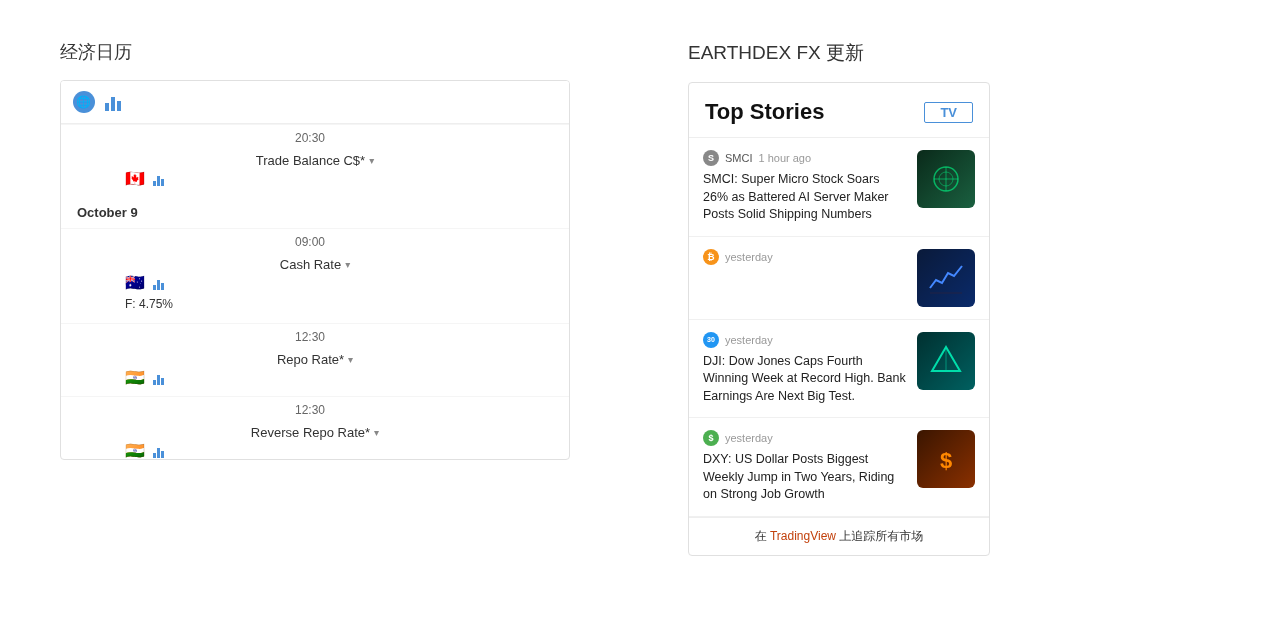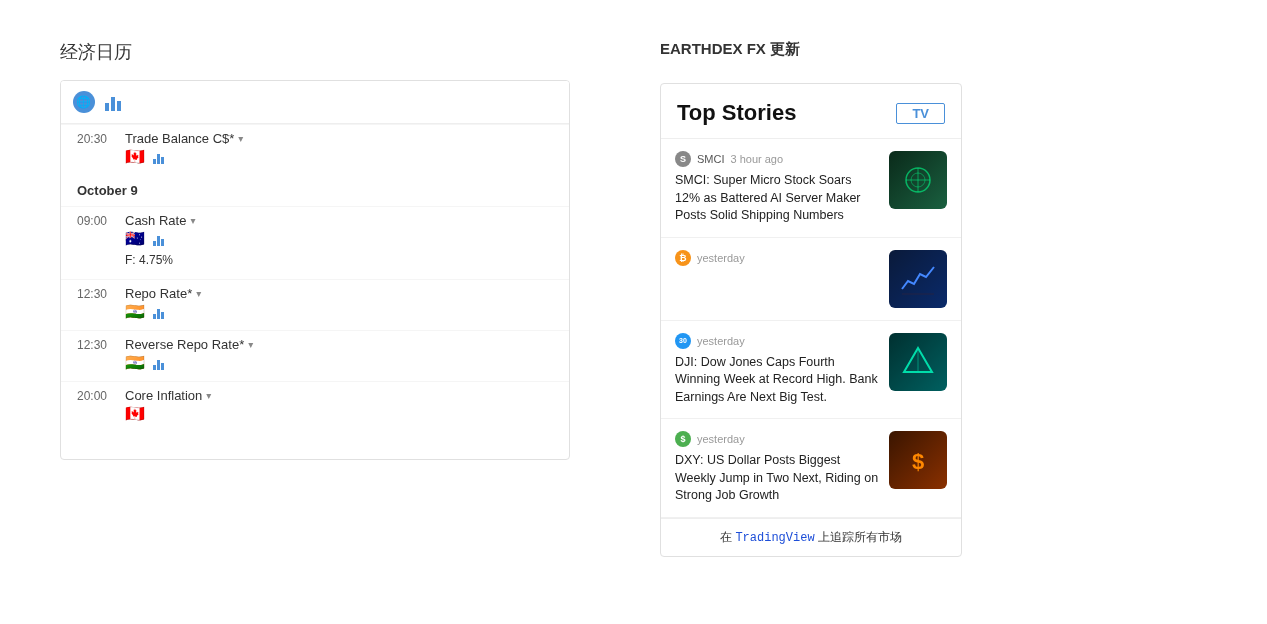--- a/index.html
+++ b/index.html
@@ -8,21 +8,21 @@
       background: #ffffff;
       color: #333;
       min-height: 624px;
       display: flex;
       align-items: flex-start;
       padding: 40px 60px;
     }
 
     .main-layout {
       display: flex;
-      gap: 80px;
+      gap: 108px;
       width: 100%;
       max-width: 1200px;
     }
 
     
     .left-panel {
       flex: 0 0 520px;
     }
 
     .section-title {
@@ -102,20 +102,21 @@
     .event-row {
       padding: 6px 16px;
       border-top: 1px solid #f5f5f5;
     }
 
     .event-time-row {
       display: flex;
       align-items: center;
       gap: 8px;
       margin-bottom: 3px;
+      flex-direction: column;
     }
 
     .event-time {
       font-size: 12px;
       color: #666;
       width: 40px;
       flex-shrink: 0;
     }
 
     .event-name {
@@ -170,24 +171,24 @@
 
     .event-values .forecast { color: #333; }
     .event-values .previous { color: #333; }
 
     
     .right-panel {
       flex: 1;
     }
 
     .right-title {
-      font-size: 15px;
-      font-weight: 700;
+      font-size: 19px;
+      font-weight: 400;
       color: #333;
-      margin-bottom: 24px;
+      margin-bottom: 16px;
     }
 
     .news-widget {
       border: 1px solid #e0e0e0;
       border-radius: 4px;
       background: #fff;
       width: 302px;
       max-height: 480px;
       overflow: hidden;
     }
@@ -287,23 +288,22 @@
     .thumb-orange { background: linear-gradient(135deg, #3a1500, #8a3000); }
 
     .news-footer {
       text-align: center;
       padding: 10px;
       font-size: 12px;
       border-top: 1px solid #eee;
     }
 
     .news-footer a {
-      color: #1d4ed8;
+      color: #c2410c;
       text-decoration: none;
-      font-family: Liberation Mono, monospace;
     }
   </style>
 </head>
 <body>
 
 <div class="main-layout">
 
   <div class="left-panel">
     <h2 class="section-title">经济日历</h2>
 
@@ -421,23 +421,23 @@
         <span class="tv-logo">TV</span>
       </div>
 
       <div class="news-list">
 
         <div class="news-item">
           <div class="news-content">
             <div class="news-source">
               <div class="source-dot" style="background:#888;">S</div>
               <span class="source-label">SMCI</span>
-              <span class="source-time">3 hour ago</span>
-            </div>
-            <div class="news-headline">SMCI: Super Micro Stock Soars 12% as Battered AI Server Maker Posts Solid Shipping Numbers</div>
+              <span class="source-time">1 hour ago</span>
+            </div>
+            <div class="news-headline">SMCI: Super Micro Stock Soars 26% as Battered AI Server Maker Posts Solid Shipping Numbers</div>
           </div>
           <div class="news-thumb thumb-green">
             <svg width="40" height="40" viewBox="0 0 40 40">
               <circle cx="20" cy="20" r="12" fill="none" stroke="#00ff88" stroke-width="1.5" opacity="0.6"></circle>
               <circle cx="20" cy="20" r="7" fill="none" stroke="#00ff88" stroke-width="1" opacity="0.4"></circle>
               <line x1="8" y1="20" x2="32" y2="20" stroke="#00ff88" stroke-width="1" opacity="0.5"></line>
               <line x1="20" y1="8" x2="20" y2="32" stroke="#00ff88" stroke-width="1" opacity="0.5"></line>
             </svg>
           </div>
         </div>
@@ -472,21 +472,21 @@
             </svg>
           </div>
         </div>
 
         <div class="news-item">
           <div class="news-content">
             <div class="news-source">
               <div class="source-dot" style="background:#4caf50;">$</div>
               <span class="source-time">yesterday</span>
             </div>
-            <div class="news-headline">DXY: US Dollar Posts Biggest Weekly Jump in Two Next, Riding on Strong Job Growth</div>
+            <div class="news-headline">DXY: US Dollar Posts Biggest Weekly Jump in Two Years, Riding on Strong Job Growth</div>
           </div>
           <div class="news-thumb thumb-orange">
             <svg width="40" height="40" viewBox="0 0 40 40">
               <text x="50%" y="58%" dominant-baseline="middle" text-anchor="middle" fill="#ff8800" font-size="22" font-weight="bold">$</text>
             </svg>
           </div>
         </div>
 
       </div>
 

